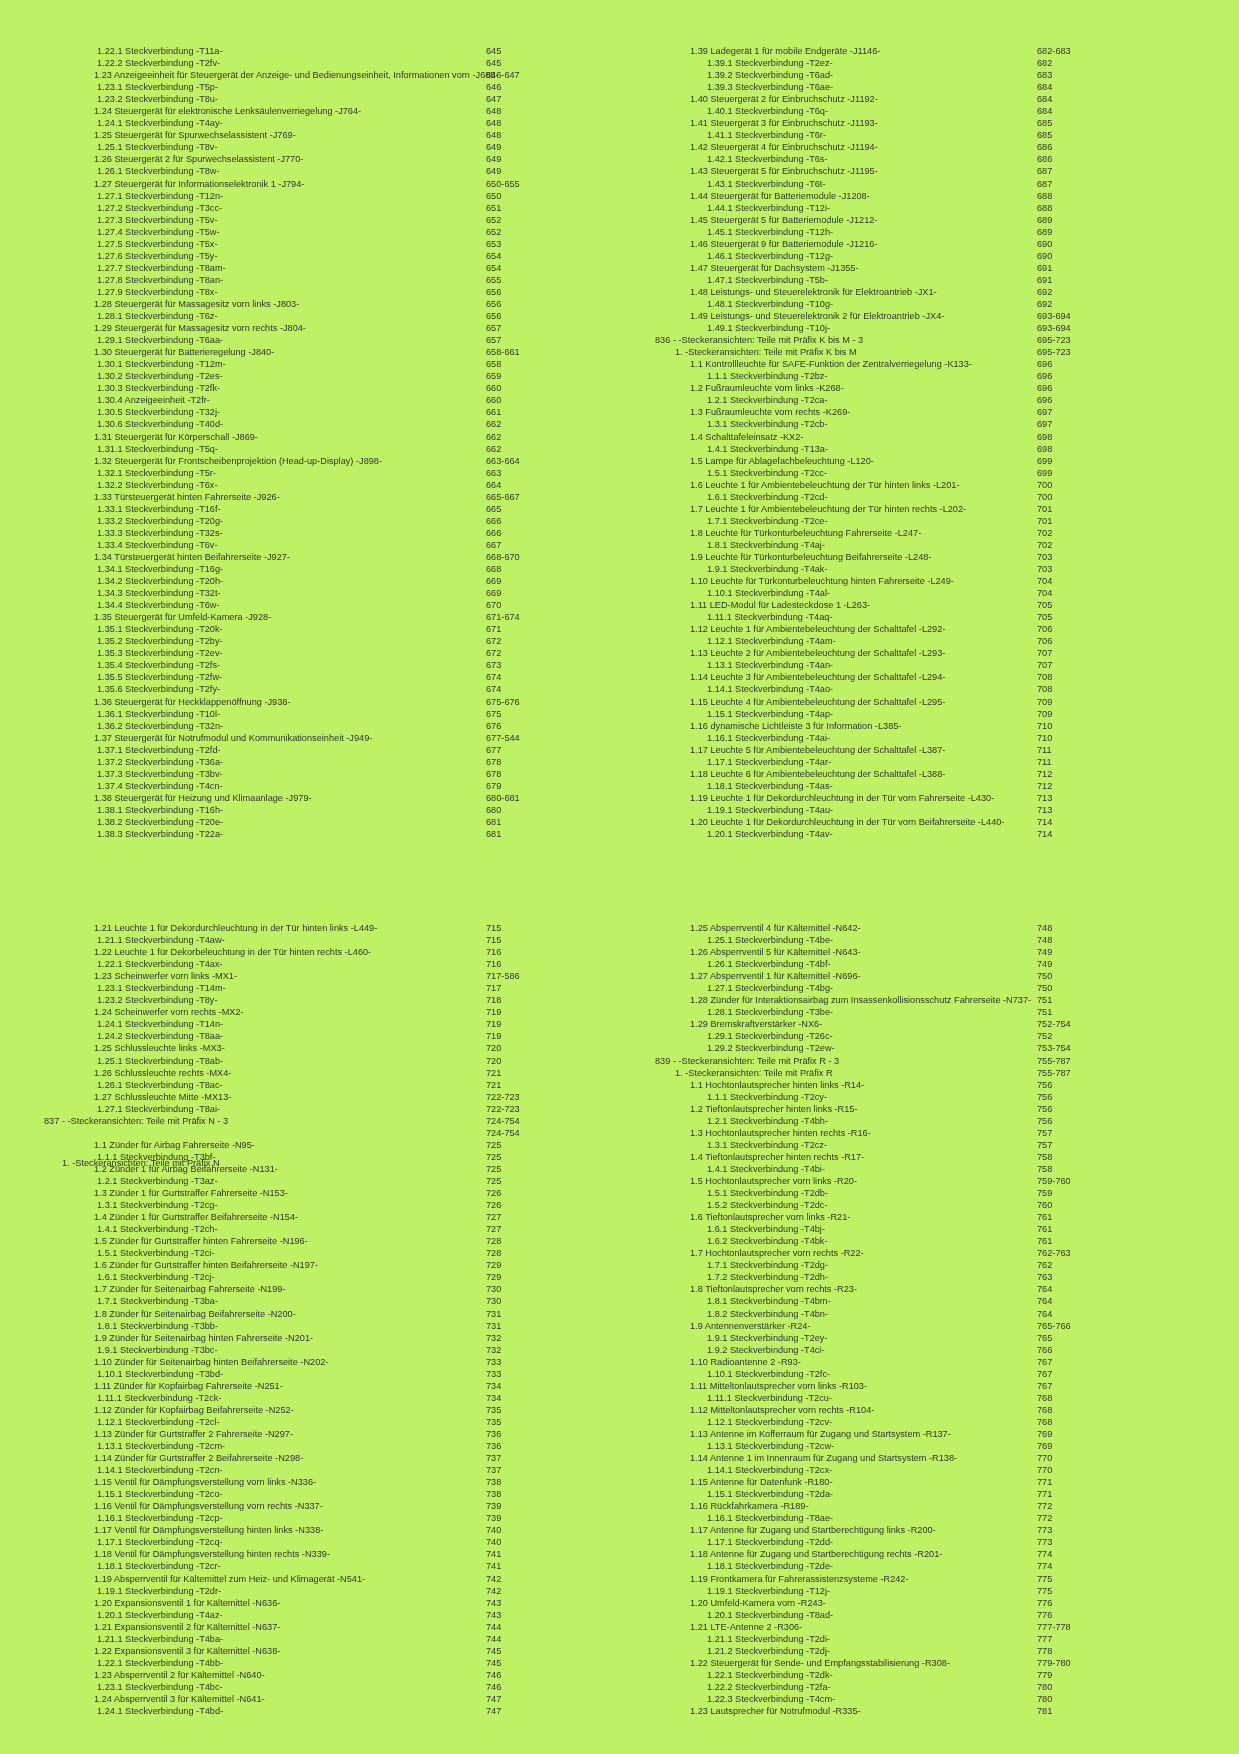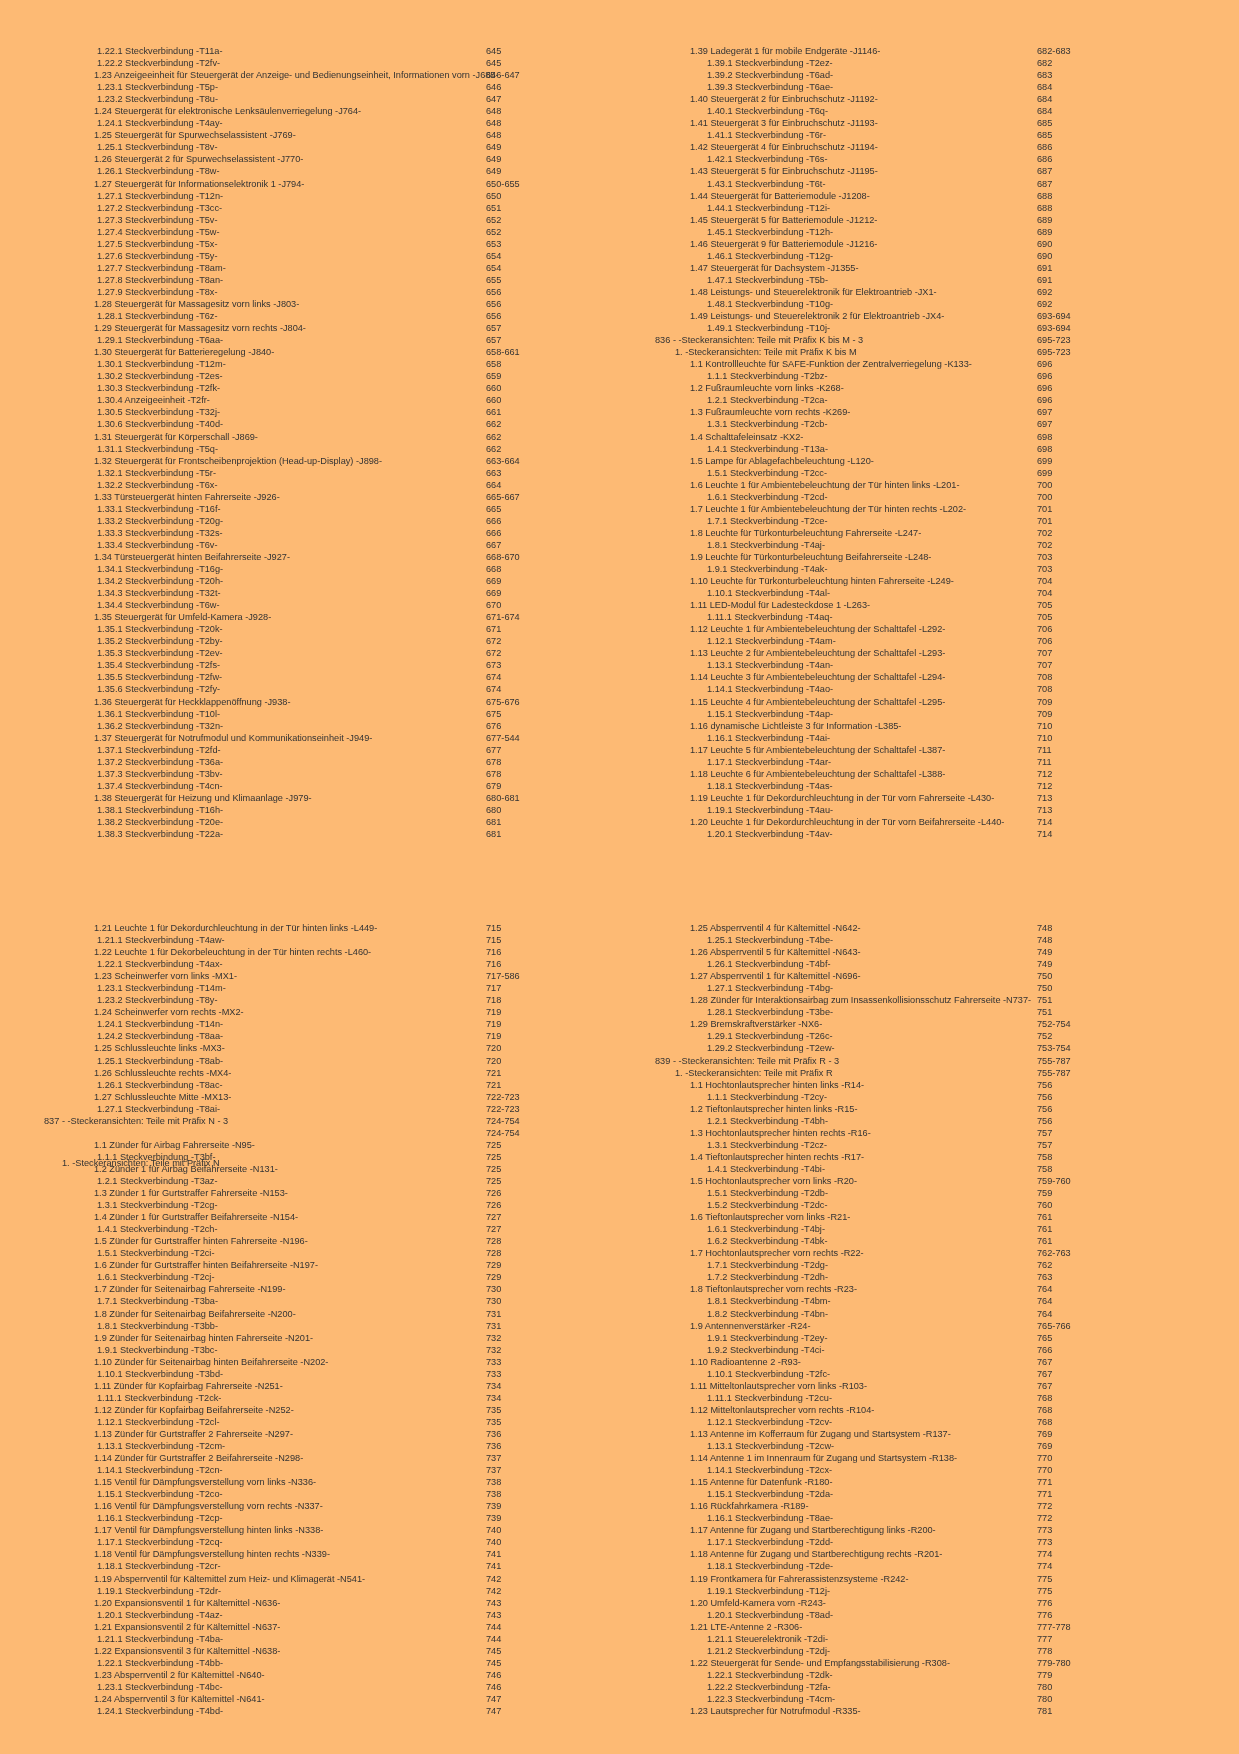--- a/index.html
+++ b/index.html
@@ -1,20 +1,20 @@
 <!DOCTYPE html>
 <html><head>
 <meta charset="utf-8">
 <style>
   html, body { margin: 0; padding: 0; background: #ffffff; }
   #sheet {
     position: relative;
     width: 1239px;
     height: 1754px;
-    background: #fdba74;
+    background: #bef264;
     font-family: "Liberation Sans", "DejaVu Sans", sans-serif;
     color: #333333;
     overflow: hidden;
   }
   .toc-column { position: absolute; }
   .row {
     position: relative;
     height: 12.05px;
     font-size: 9.2px;
     line-height: 12.05px;
@@ -1075,21 +1075,21 @@
       </div>
       <div class="row lvl3">
         <span class="label">1.20.1 Steckverbindung -T8ad-</span>
         <span class="pagenum">776</span>
       </div>
       <div class="row lvl2">
         <span class="label">1.21 LTE-Antenne 2 -R306-</span>
         <span class="pagenum">777-778</span>
       </div>
       <div class="row lvl3">
-        <span class="label">1.21.1 Steuerelektronik -T2di-</span>
+        <span class="label">1.21.1 Steckverbindung -T2di-</span>
         <span class="pagenum">777</span>
       </div>
       <div class="row lvl3">
         <span class="label">1.21.2 Steckverbindung -T2dj-</span>
         <span class="pagenum">778</span>
       </div>
       <div class="row lvl2">
         <span class="label">1.22 Steuergerät für Sende- und Empfangsstabilisierung -R308-</span>
         <span class="pagenum">779-780</span>
       </div>

